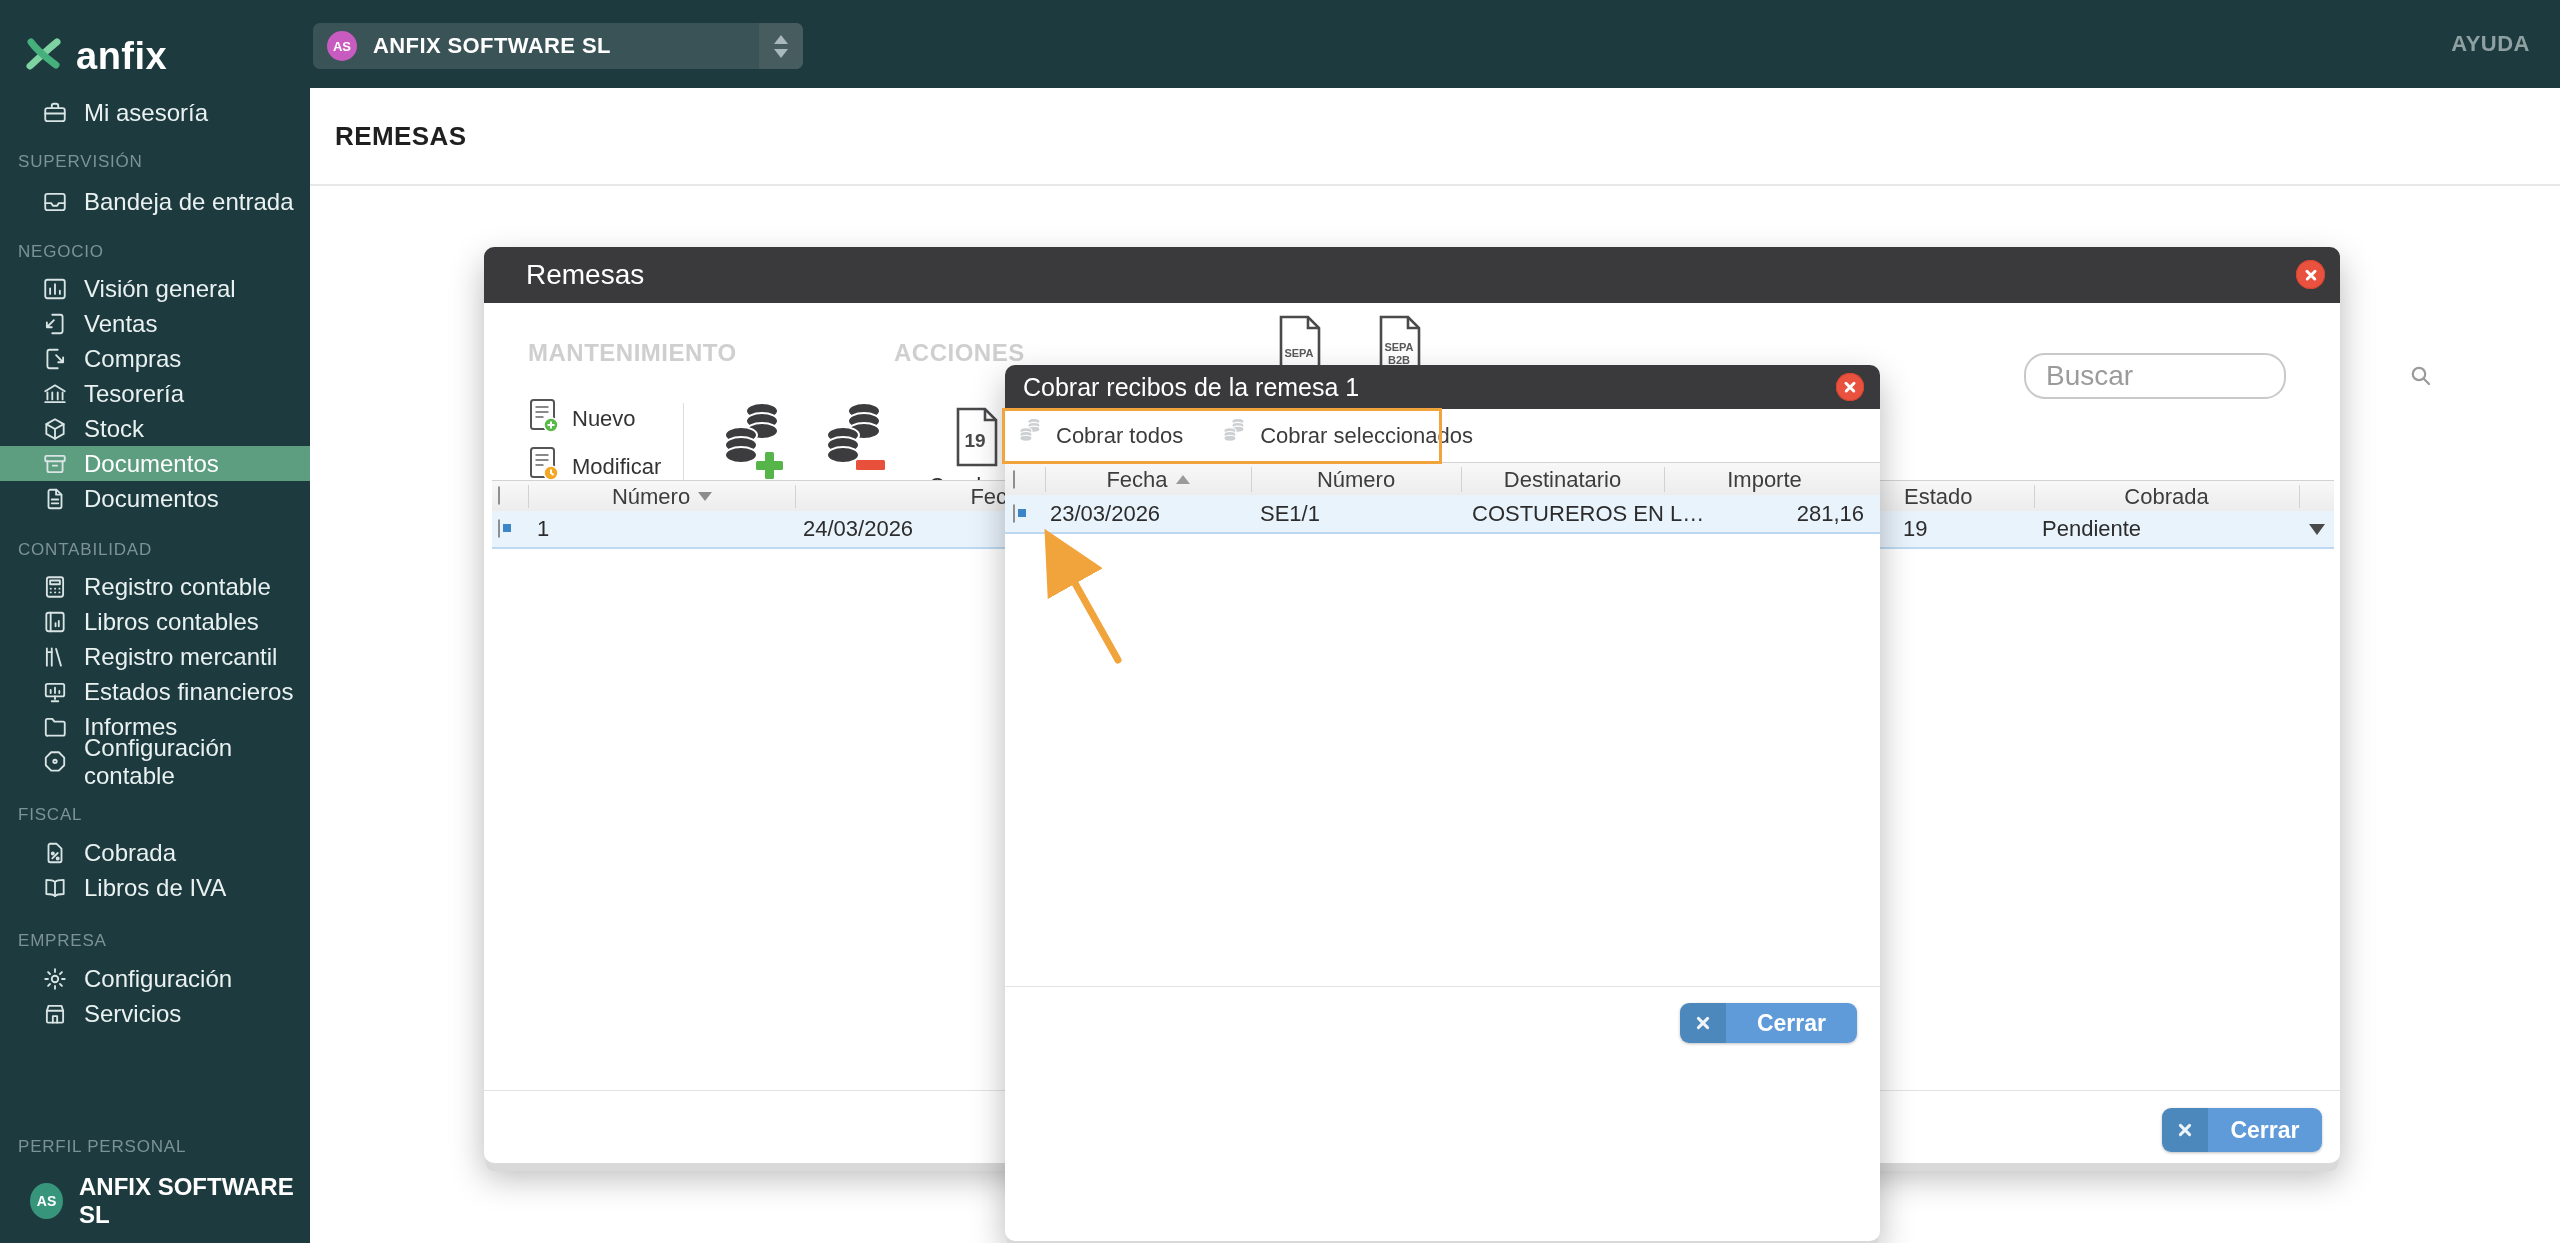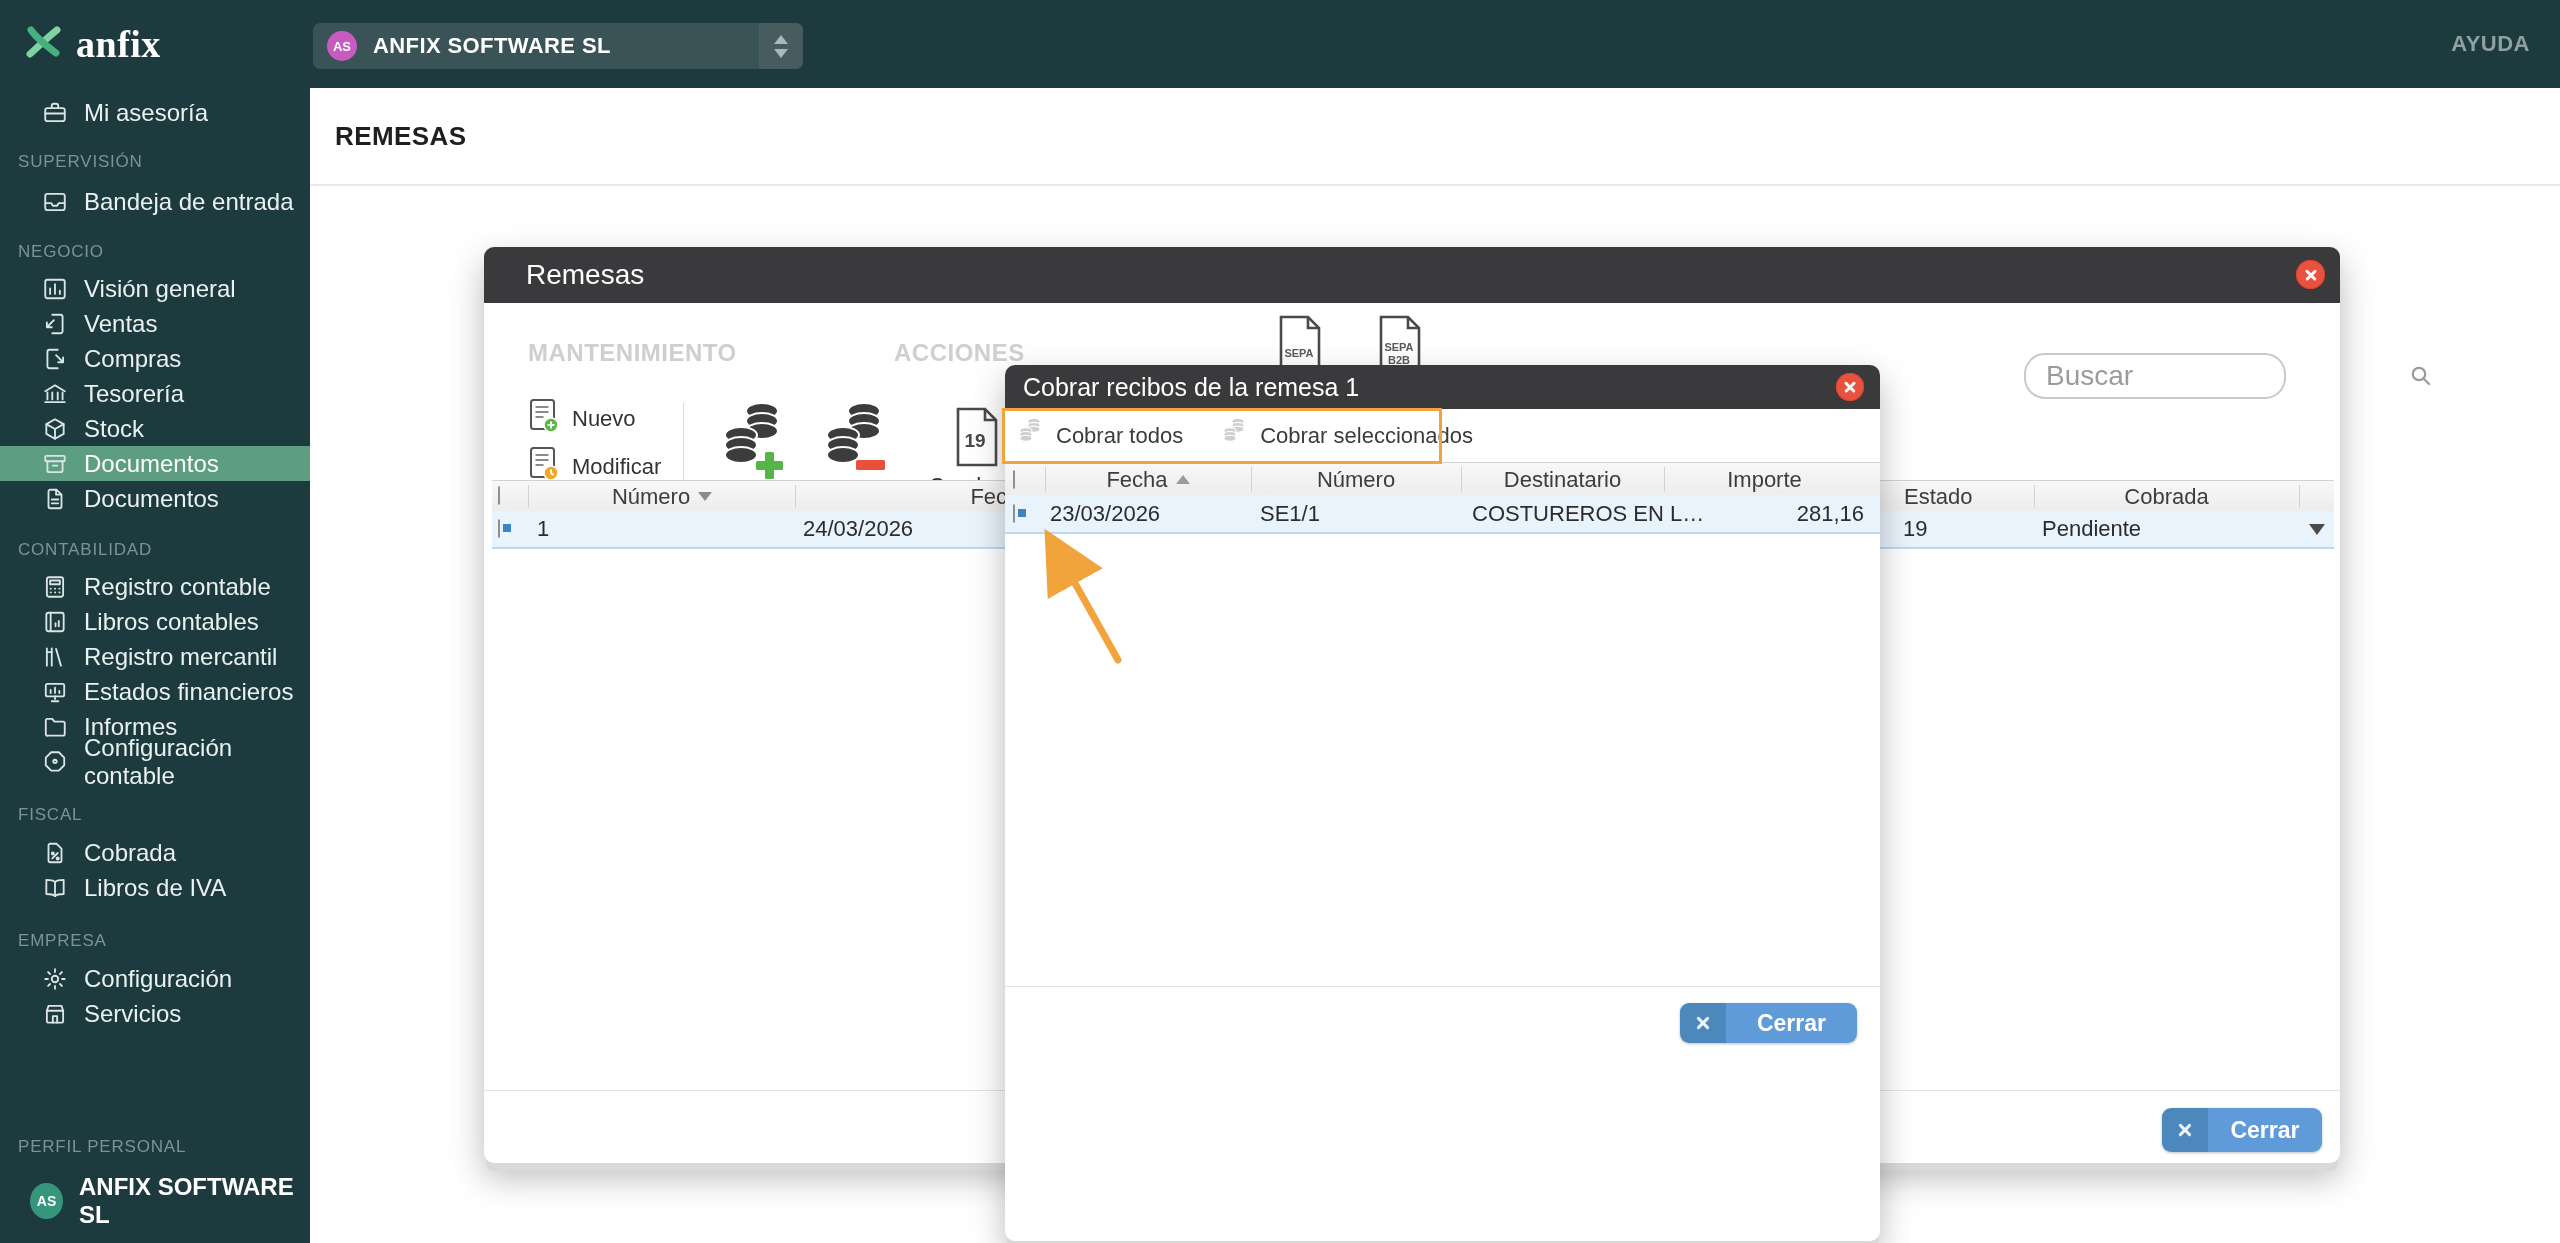--- a/index.html
+++ b/index.html
@@ -2,21 +2,21 @@
 <html><head>
 <meta charset="utf-8">
 <style>
   html,body{margin:0;padding:0;}
   body{width:2560px;height:1243px;position:relative;overflow:hidden;
        font-family:"Liberation Sans",sans-serif;background:#fff;}
   .abs{position:absolute;}
 
   
   .topbar{position:absolute;left:0;top:0;width:2560px;height:88px;background:#1d3a3e;z-index:5;}
-  .brand{position:absolute;left:22px;top:0;height:88px;display:flex;align-items:center;gap:12px;font-family:Liberation Serif, serif;}
+  .brand{position:absolute;left:22px;top:12px;height:88px;display:flex;align-items:center;gap:12px;}
   .brand-text{color:#fff;font-size:38px;font-weight:bold;letter-spacing:.5px;}
   .company-select{position:absolute;left:313px;top:23px;width:490px;height:46px;background:#3a5356;
       border-radius:7px;display:flex;align-items:center;}
   .company-avatar{width:30px;height:30px;border-radius:50%;background:#c75bc0;color:#fff;
       font-size:13px;font-weight:bold;display:flex;align-items:center;justify-content:center;margin-left:14px;}
   .company-name{color:#fff;font-size:22px;font-weight:bold;margin-left:16px;letter-spacing:.4px;flex:1;}
   .company-stepper{width:44px;height:46px;background:#465c5f;border-radius:0 7px 7px 0;
       display:flex;flex-direction:column;align-items:center;justify-content:center;gap:5px;}
   .tri-up-s{width:0;height:0;border-left:7px solid transparent;border-right:7px solid transparent;border-bottom:9px solid #a9b8ba;}
   .tri-down-s{width:0;height:0;border-left:7px solid transparent;border-right:7px solid transparent;border-top:9px solid #a9b8ba;}

